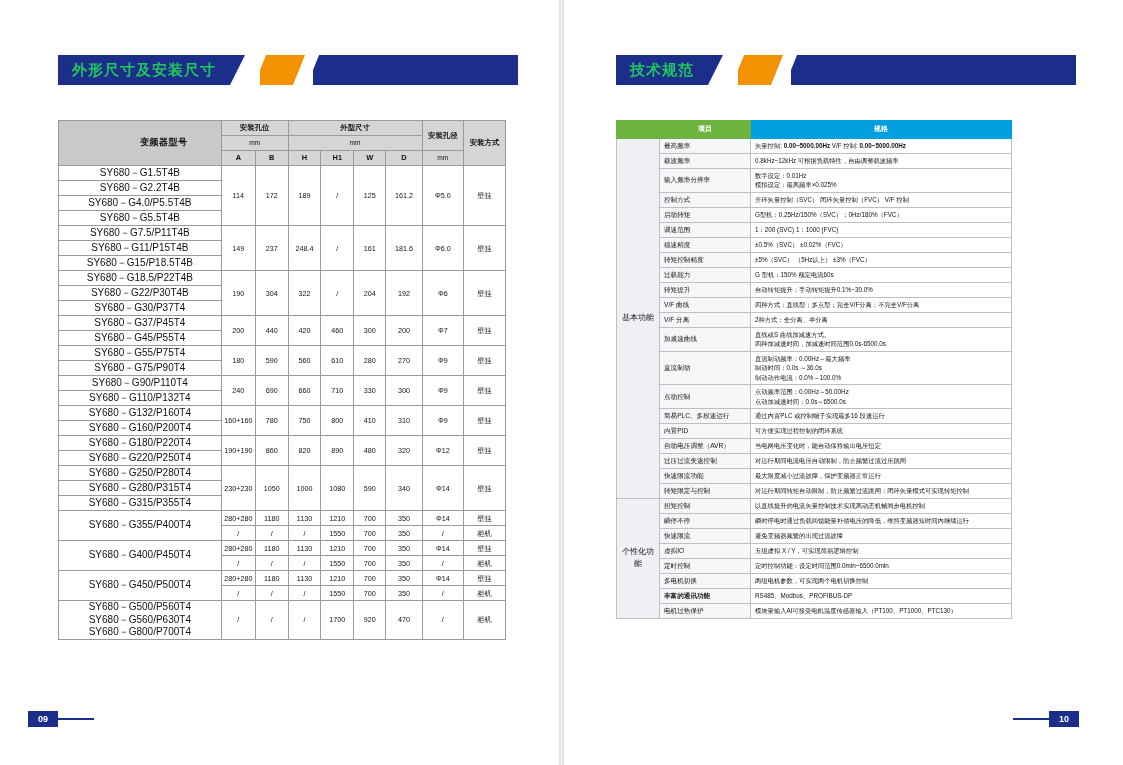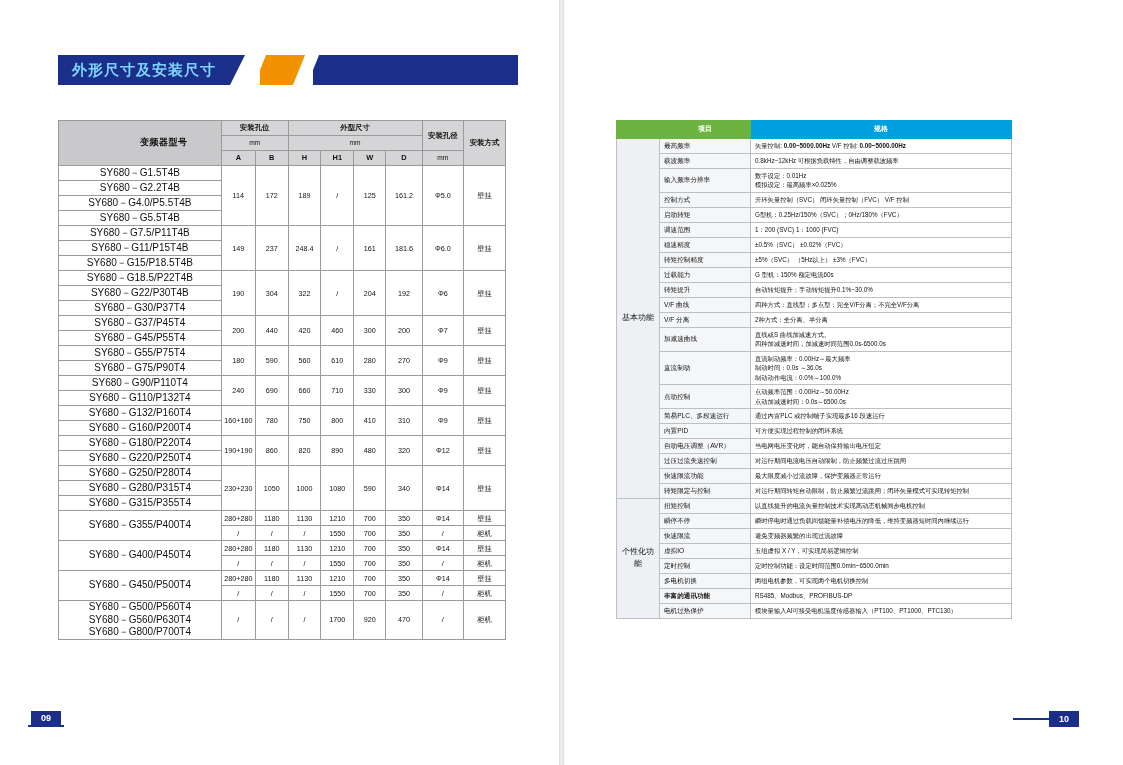--- a/index.html
+++ b/index.html
@@ -15,21 +15,21 @@
     box-shadow:0 0 3px rgba(0,0,0,.12);
   }
   .page.left{left:0;}
   .page.right{left:562px;}
   .gutter{position:absolute;left:559px;top:0;width:5px;height:765px;
     background:linear-gradient(to right,#d8d9db,#f2f2f3,#d8d9db);}
 
   
   .banner{position:absolute;height:30px;display:flex;align-items:stretch;}
   .banner .blue{
-    background:#1b2f8a;color:#7dd3fc;display:flex;align-items:center;
+    background:#1b2f8a;color:#22c55e;display:flex;align-items:center;
     padding:0 14px;font-size:15px;font-weight:bold;letter-spacing:1px;
     position:relative;
   }
   .banner .blue:after{
     content:"";position:absolute;right:-15px;top:0;width:0;height:0;
     border-top:30px solid #1b2f8a;border-right:15px solid transparent;
   }
   .banner .slash{width:18px;background:#fff;transform:skewX(-22deg);margin-left:12px;}
   .banner .orange{width:46px;background:#f39200;}
   .banner .tailwhite{width:14px;background:#fff;transform:skewX(-22deg);margin-left:-7px;}
@@ -69,21 +69,21 @@
   }
   .tbl-spec .item{background:#f5f6f8;width:82px;font-size:6.6px;}
   .tbl-spec .desc{background:#fff;}
   .tbl-spec .desc b{font-weight:bold;}
   .tbl-spec .desc .ln{display:block;}
   .tbl-spec tr{height:15px;}
 
   
   .pg{
     position:absolute;bottom:38px;height:16px;display:flex;align-items:center;
-    font-size:9px;color:#fff;font-weight:bold;flex-direction:column;
+    font-size:9px;color:#fff;font-weight:bold;
   }
   .pg .num{background:#1b2f8a;padding:1px 10px;height:14px;display:flex;align-items:center;}
   .pg .bar{height:2px;background:#1b2f8a;}
   #pg-left{left:28px;}
   #pg-left .bar{width:36px;margin-left:0;}
   #pg-right{right:44px;flex-direction:row-reverse;}
   #pg-right .bar{width:36px;}
 </style>
 </head>
 <body>
@@ -95,20 +95,27 @@
   <div class="gutter"></div>
 
   <div class="banner" id="banner-left">
     <div class="blue">外形尺寸及安装尺寸</div>
     <div class="slash"></div>
     <div class="orange"></div>
     <div class="tailwhite"></div>
     <div class="tailblue"></div>
   </div>
 
+  <div class="banner" id="banner-right">
+    <div class="blue">技术规范</div>
+    <div class="slash"></div>
+    <div class="orange"></div>
+    <div class="tailwhite"></div>
+    <div class="tailblue"></div>
+  </div>
 
   <table class="tbl-dim">
     <thead>
       <tr>
         <th class="model-head" rowspan="3" style="width:122px;padding-left:48px;">变频器型号</th>
         <th colspan="2">安装孔位</th>
         <th colspan="4">外型尺寸</th>
         <th rowspan="2" style="width:44px;">安装孔径</th>
         <th rowspan="3" style="width:46px;margin-left:36px;">安装方式</th>
       </tr>

